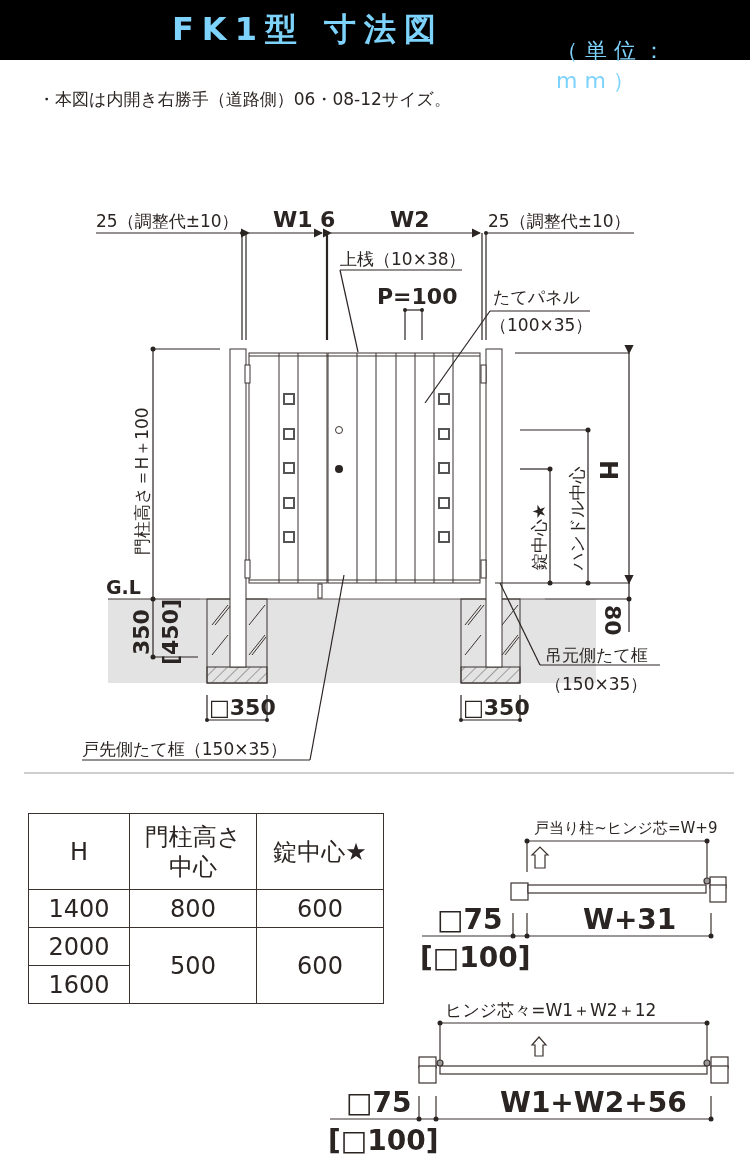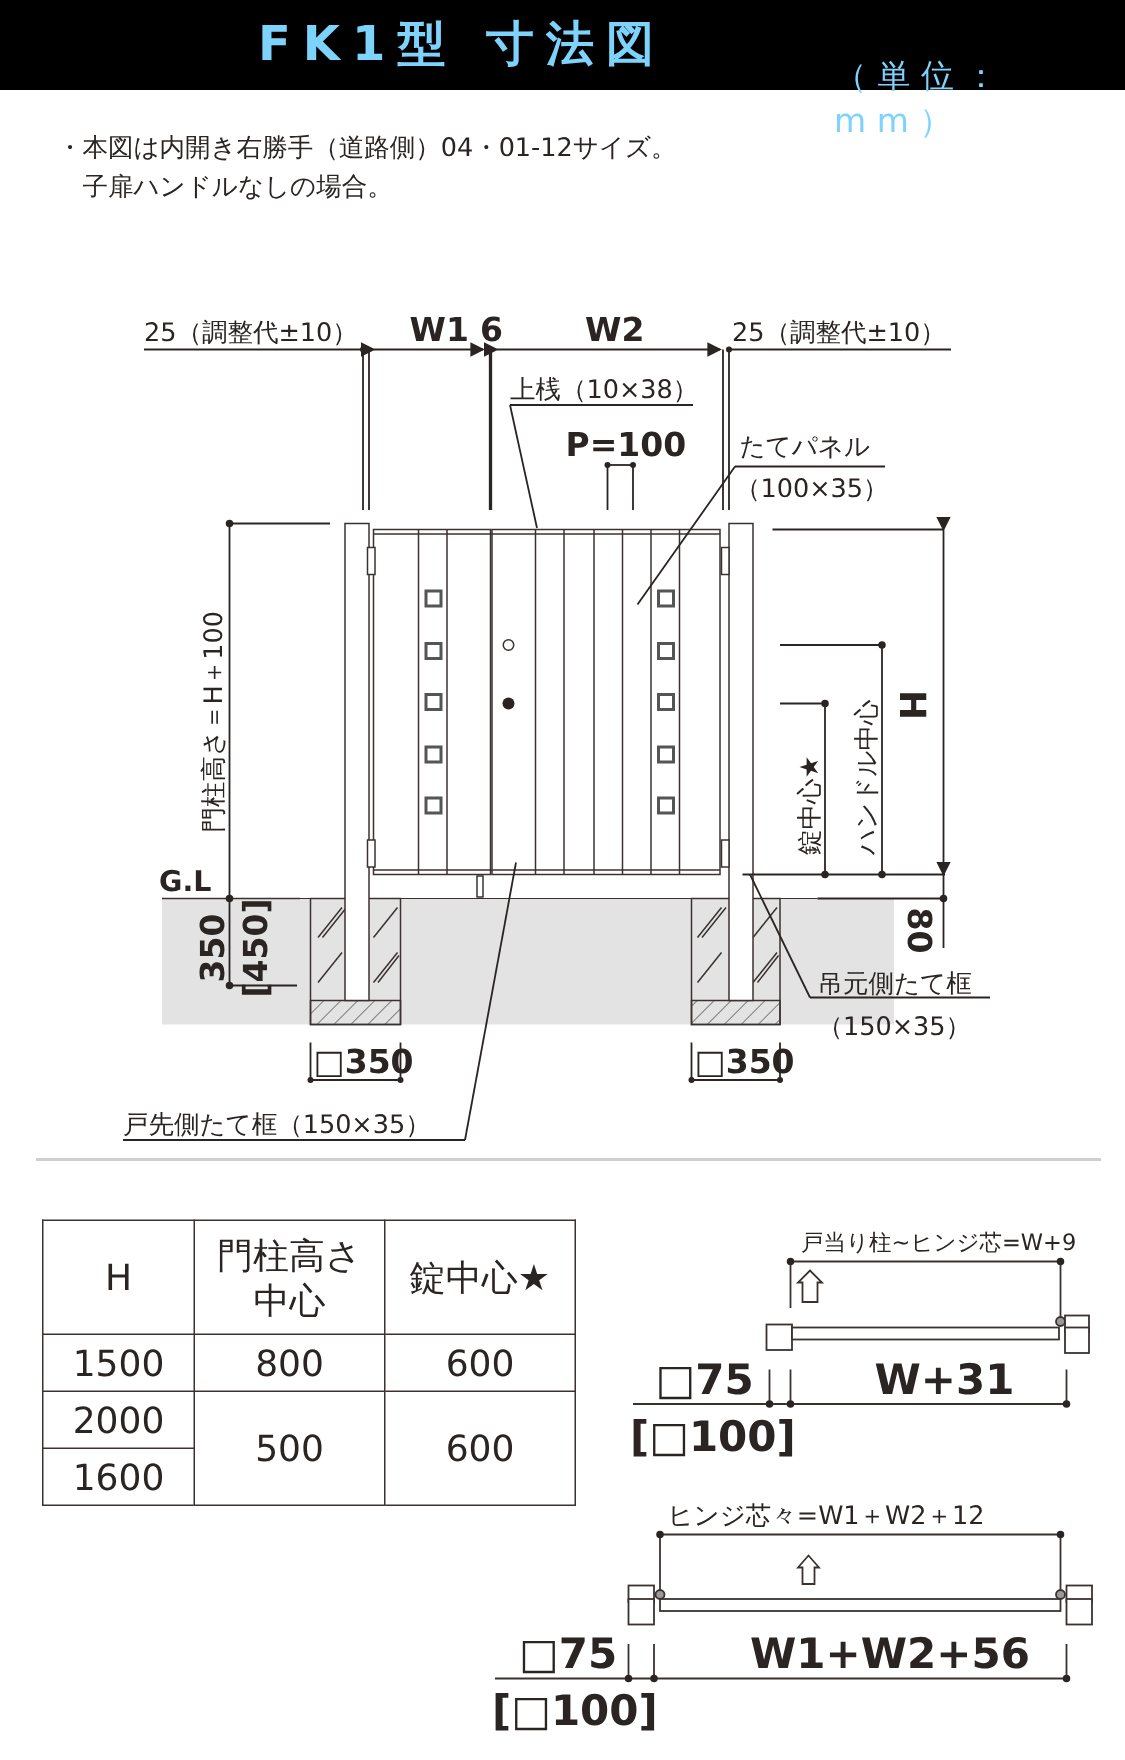--- a/index.html
+++ b/index.html
@@ -18,22 +18,21 @@
 </style>
 </head>
 <body>
 
 <div class="header">
   <span class="title">FK1型 寸法図</span>
   <span class="unit">（単位：mm）</span>
 </div>
 
 <div class="notes">
-  <div>・本図は内開き右勝手（道路側）04・01-12サイズ。</div>
-  <div>　子扉ハンドルなしの場合。</div>
+  <div>・本図は内開き右勝手（道路側）06・08-12サイズ。</div>
 </div>
 
 <svg width="750" height="1173" viewBox="0 0 750 1173">
   <defs>
     <marker id="arr" markerWidth="8" markerHeight="8" refX="7" refY="4" orient="auto">
       <path d="M0,0 L8,4 L0,8 z" fill="#2a2422"></path>
     </marker>
     <pattern id="hatch" width="8" height="8" patternUnits="userSpaceOnUse" patternTransform="rotate(45)">
       <line x1="0" y1="0" x2="0" y2="8" stroke="#555" stroke-width="1"></line>
     </pattern>
@@ -256,21 +255,21 @@
   <tbody>
       <tr style="height:76px">
     <td style="width:100px">H</td>
     <td style="width:126px;line-height:30px">
       <div>門柱高さ</div>
       <div>中心</div>
     </td>
     <td style="width:126px">錠中心★</td>
   </tr>
   <tr style="height:38px">
-    <td>1500</td>
+    <td>1400</td>
     <td>800</td>
     <td>600</td>
   </tr>
   <tr style="height:38px">
     <td>2000</td>
     <td rowspan="2">500</td>
     <td rowspan="2">600</td>
   </tr>
   <tr style="height:38px">
     <td>1600</td>

